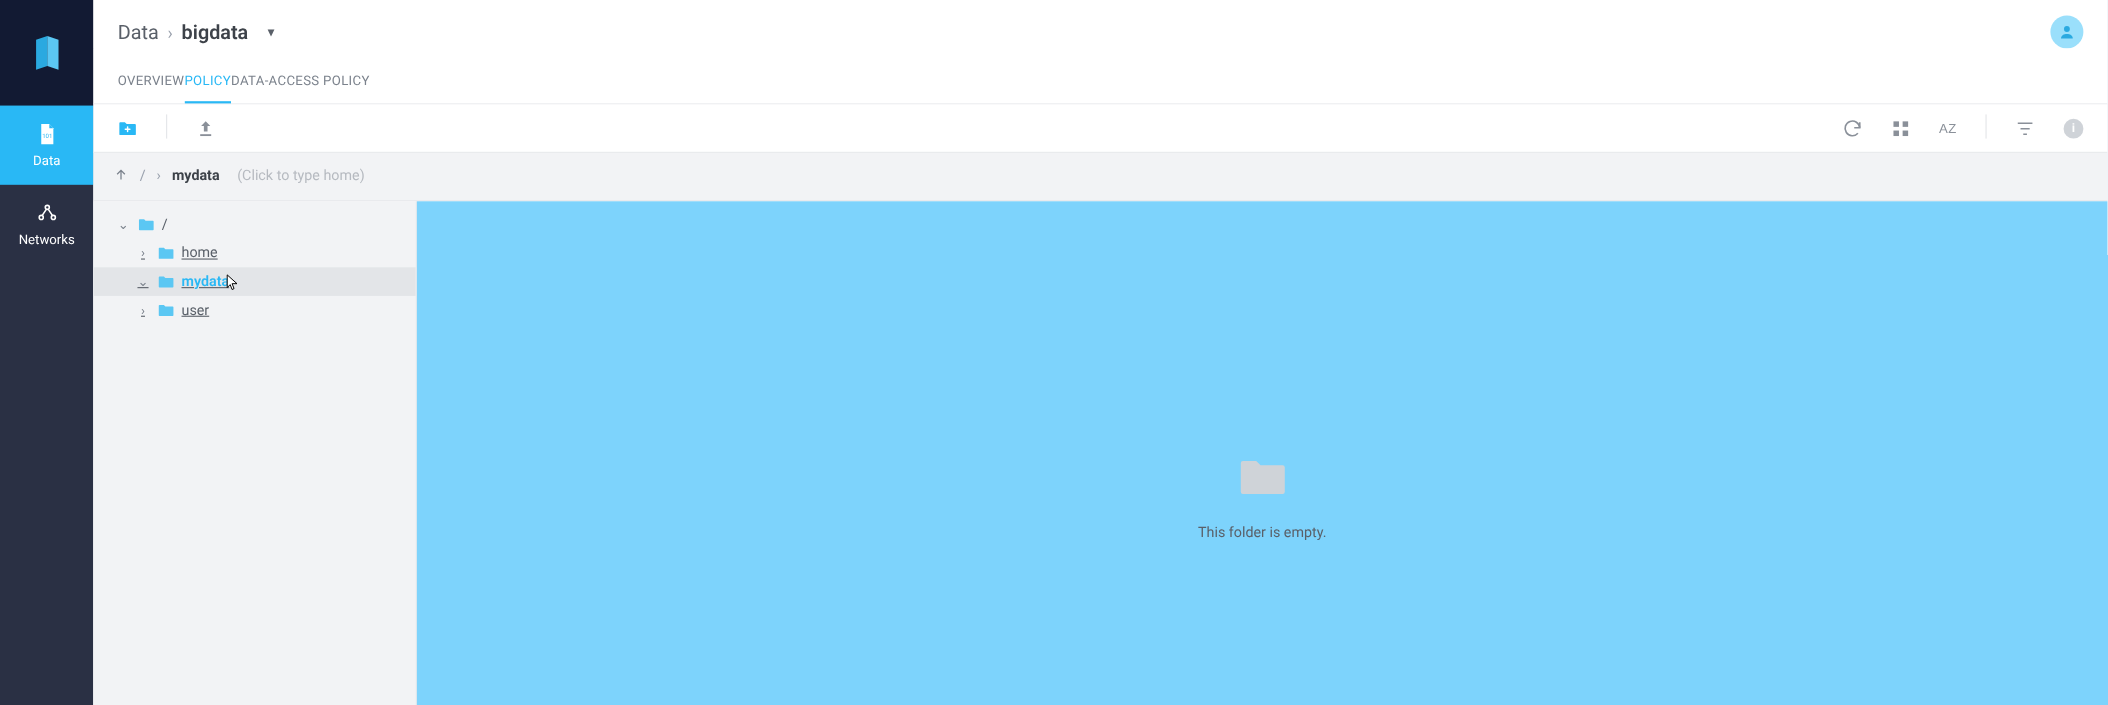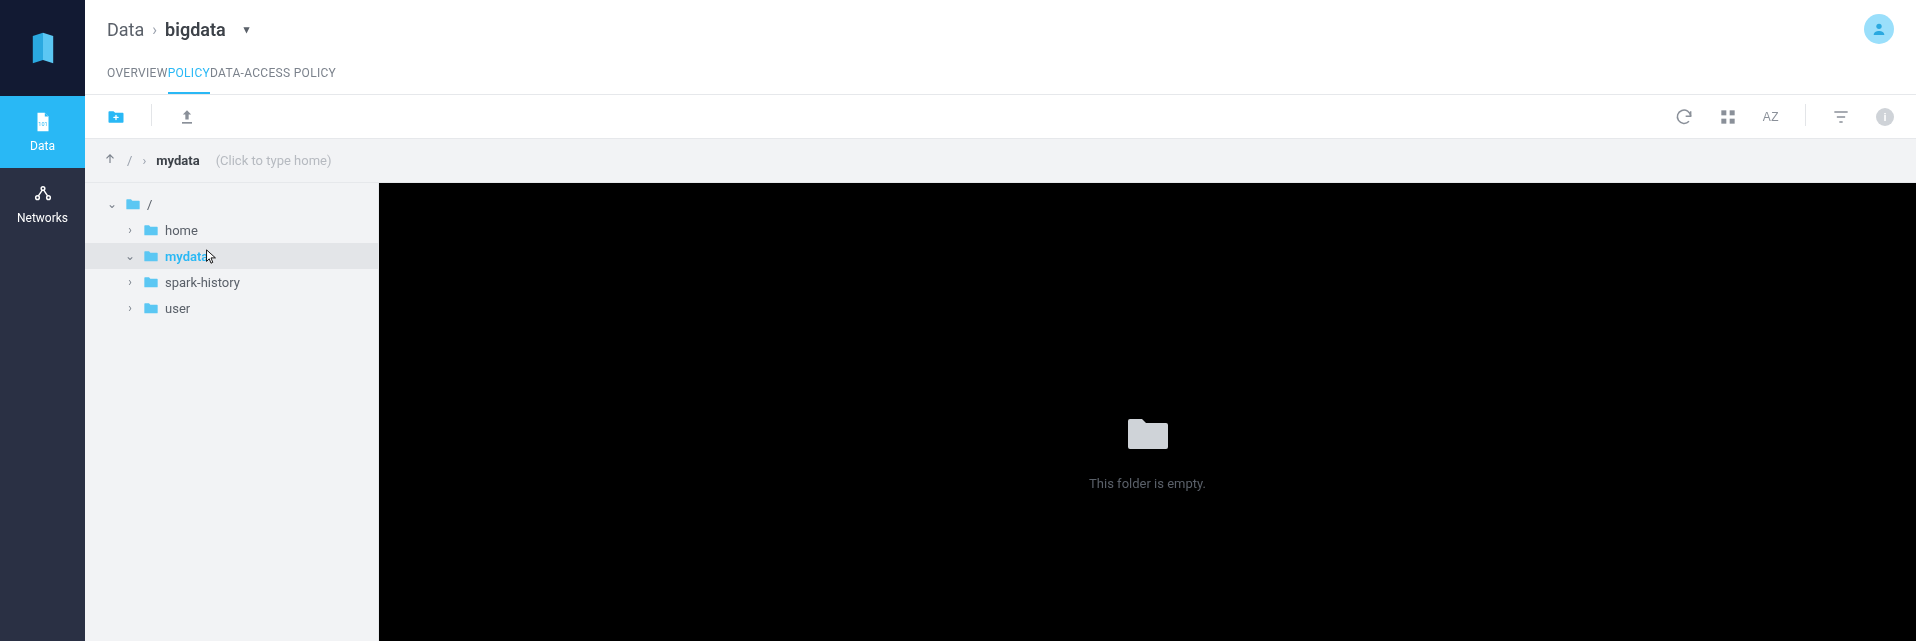--- a/index.html
+++ b/index.html
@@ -156,35 +156,35 @@
     position: relative;
   }
   .tree-item .chev {
     width: 14px; text-align: center; font-size: 12px; color: #7b828c; user-select: none;
   }
   .tree-item .chev.collapsed::before { content: "›"; }
   .tree-item .chev.expanded::before  { content: "⌄"; }
   .tree-item .folder-ico { color: #5bc7f3; display: flex; }
   .tree-item .folder-ico svg { width: 16px; height: 14px; }
   .tree-item.depth-0 { padding-left: 20px; }
-  .tree-item.depth-1 { padding-left: 38px; }
+  .tree-item.depth-1 { padding-left: 38px; text-decoration: underline; }
   .tree-item.selected {
     background: #e3e5e8;
   }
   .tree-item.selected .lbl { color: #29b8f5; font-weight: 600; }
 
   .empty-area {
     flex: 1;
     display: flex;
     flex-direction: column;
     align-items: center;
     justify-content: flex-start;
     padding-top: 230px;
     color: #5a6069;
-    background: #000000;
+    background: #7dd3fc;
   }
   .empty-area .big-folder { color: #cfd3d8; }
   .empty-area .big-folder svg { width: 48px; height: 40px; }
   .empty-area .msg { margin-top: 20px; font-size: 13px; color: #5a6069; }
 
   .cursor-pointer-overlay {
     position: absolute;
     left: 120px; top: 6px;
     pointer-events: none;
     color: #000;
@@ -332,38 +332,29 @@
             </svg>
         </span>
         <span class="lbl">mydata</span>
         <span class="cursor-pointer-overlay">
           <svg viewBox="0 0 12 18" fill="#fff" stroke="#000" stroke-width="1">
               <path d="M1 1l0 13 3-3 2 5 2-1-2-5 5 0z"></path>
             </svg>
         </span>
       </div>
 
+
+
       <div class="tree-item depth-1">
         <span class="chev collapsed"></span>
         <span class="folder-ico">
           <svg viewBox="0 0 24 20" fill="currentColor">
               <path d="M2 4a1 1 0 011-1h6l2 2h10a1 1 0 011 1v11a1 1 0 01-1 1H3a1 1 0 01-1-1z"></path>
             </svg>
         </span>
-        <span class="lbl">spark-history</span>
-      </div>
-
-
-      <div class="tree-item depth-1">
-        <span class="chev collapsed"></span>
-        <span class="folder-ico">
-          <svg viewBox="0 0 24 20" fill="currentColor">
-              <path d="M2 4a1 1 0 011-1h6l2 2h10a1 1 0 011 1v11a1 1 0 01-1 1H3a1 1 0 01-1-1z"></path>
-            </svg>
-        </span>
         <span class="lbl">user</span>
       </div>
     </div>
 
     <div class="empty-area">
       <div class="big-folder">
         <svg viewBox="0 0 24 20" fill="currentColor">
             <path d="M2 4a1 1 0 011-1h6l2 2h10a1 1 0 011 1v11a1 1 0 01-1 1H3a1 1 0 01-1-1z"></path>
           </svg>
       </div>

